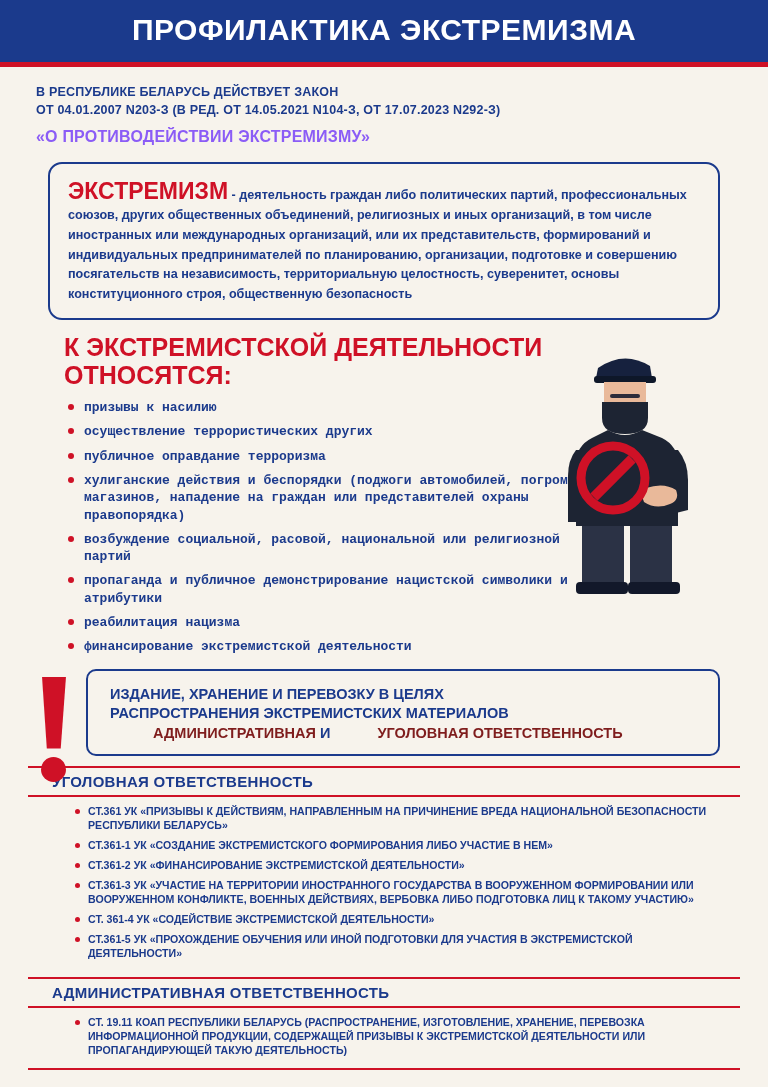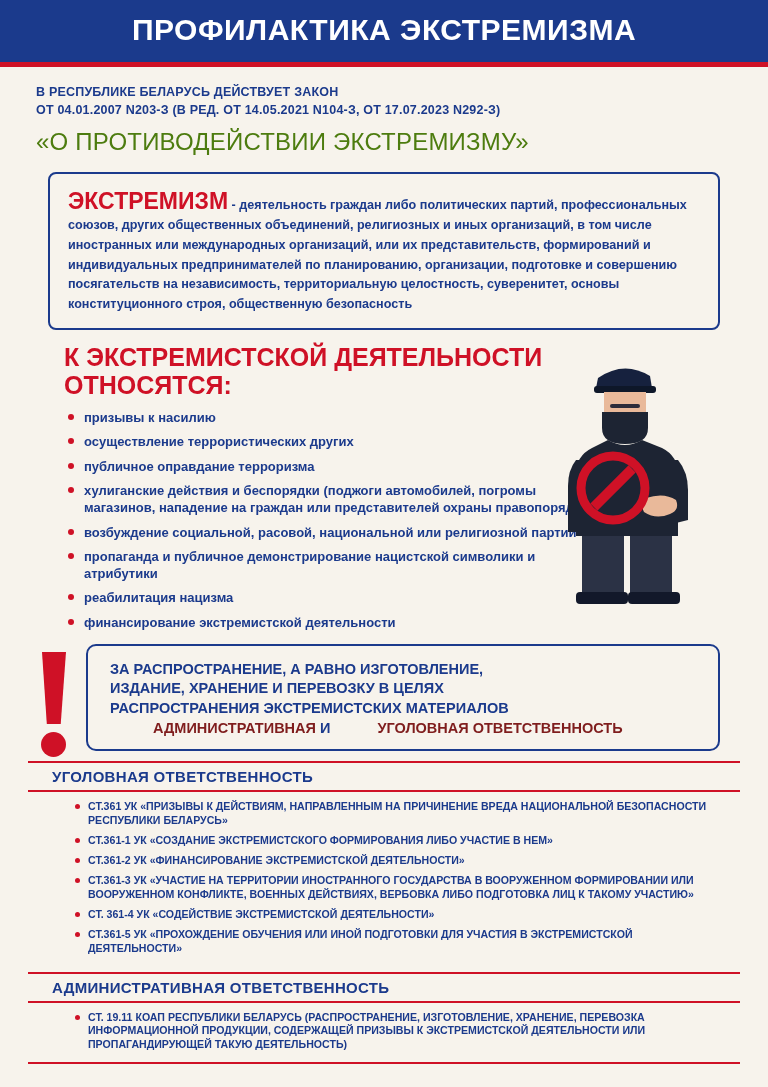--- a/index.html
+++ b/index.html
@@ -44,31 +44,31 @@
   .law-line {
     color: #1b3a8c;
     font-size: 12.5px;
     font-weight: bold;
     line-height: 1.45;
     letter-spacing: 0.2px;
     text-transform: uppercase;
   }
   .law-name {
     margin-top: 9px;
-    color: #4d7c0f;
-    font-size: 24px;
-    font-weight: normal;
+    color: #8b5cf6;
+    font-size: 16px;
+    font-weight: bold;
     text-transform: uppercase;
     letter-spacing: 0.2px;
   }
   
   .def-box {
     margin: 12px 48px 0 48px;
     border: 2.5px solid #1b3a8c;
-    border-radius: 8px;
+    border-radius: 14px;
     padding: 14px 16px 14px 18px;
   }
   .def-term {
     color: #cf1126;
     font-size: 23px;
     font-weight: bold;
     text-transform: uppercase;
   }
   .def-text {
     color: #1b3a8c;
@@ -98,20 +98,21 @@
     max-width: 545px;
   }
   .act-list li {
     position: relative;
     color: #1b3a8c;
     font-size: 13px;
     font-weight: bold;
     line-height: 1.33;
     padding-left: 18px;
     margin-bottom: 7px;
+    font-family: Liberation Mono, monospace;
   }
   .act-list li::before {
     content: "";
     position: absolute;
     left: 2px; top: 5px;
     width: 6px; height: 6px;
     border-radius: 50%;
     background: #cf1126;
   }
   
@@ -269,21 +270,20 @@
       </g>
     </svg>
   </div>
 
   <div class="warn-wrap">
     <div class="excl">
       <div class="excl-bar"></div>
       <div class="excl-dot"></div>
     </div>
     <div class="warn-box">
-      <div class="warn-text">ЗА РАСПРОСТРАНЕНИЕ, А РАВНО ИЗГОТОВЛЕНИЕ,</div>
       <div class="warn-text">ИЗДАНИЕ, ХРАНЕНИЕ И ПЕРЕВОЗКУ В ЦЕЛЯХ</div>
       <div class="warn-text">РАСПРОСТРАНЕНИЯ ЭКСТРЕМИСТСКИХ МАТЕРИАЛОВ</div>
       <div class="warn-last"><span class="red">АДМИНИСТРАТИВНАЯ</span><span> и </span><span class="red">УГОЛОВНАЯ ОТВЕТСТВЕННОСТЬ</span></div>
     </div>
   </div>
 
   <div class="resp-section">
     <div class="resp-head">УГОЛОВНАЯ ОТВЕТСТВЕННОСТЬ</div>
     <ul class="resp-list">
       <li>СТ.361 УК «ПРИЗЫВЫ К ДЕЙСТВИЯМ, НАПРАВЛЕННЫМ НА ПРИЧИНЕНИЕ ВРЕДА НАЦИОНАЛЬНОЙ БЕЗОПАСНОСТИ РЕСПУБЛИКИ БЕЛАРУСЬ»</li>

